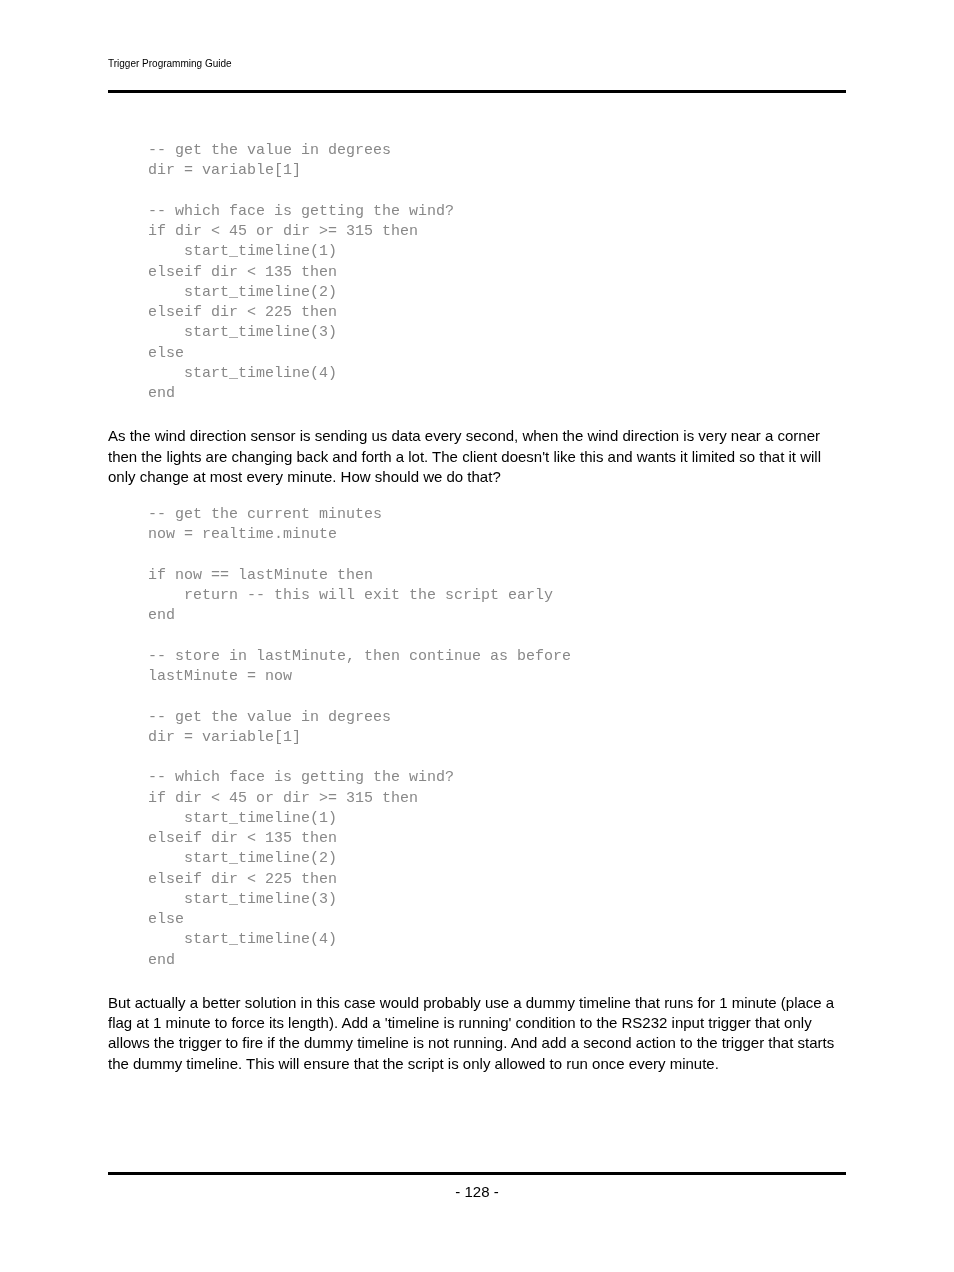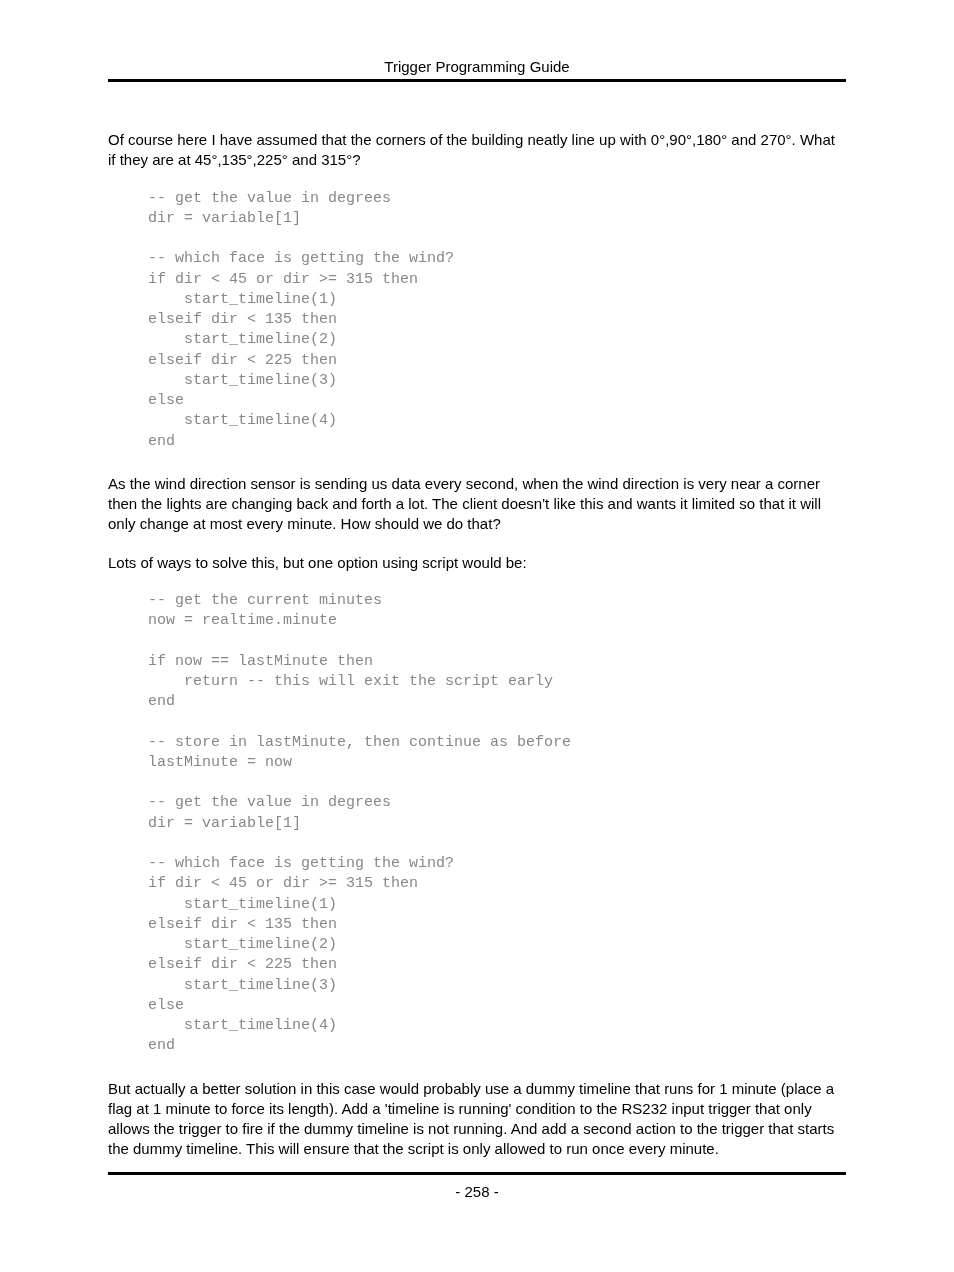--- a/index.html
+++ b/index.html
@@ -13,23 +13,23 @@
       color: #000;
       background: #fff;
       width: 954px;
       min-height: 1272px;
       position: relative;
     }
     .page {
       padding: 58px 108px 0 108px;
     }
     .header-area {
-      text-align: center;
-      font-size: 15px;
-      padding-bottom: 4px;
+      text-align: left;
+      font-size: 10px;
+      padding-bottom: 21px;
       border-bottom: 3px solid #000;
       margin-bottom: 48px;
     }
     .body-text {
       font-size: 15px;
       line-height: 1.35;
       margin-bottom: 18px;
     }
     .code-block {
       font-family: Liberation Mono, monospace;
@@ -52,39 +52,37 @@
   </style>
 </head>
 <body>
 
 <div class="page">
 
   <div class="header-area">
     <span>Trigger Programming Guide</span>
   </div>
 
-  <p class="body-text">Of course here I have assumed that the corners of the building neatly line up with 0°,90°,180° and 270°. What if they are at 45°,135°,225° and 315°?</p>
 
   <div class="code-block">-- get the value in degrees
 dir = variable[1]
 
 -- which face is getting the wind?
 if dir &lt; 45 or dir &gt;= 315 then
     start_timeline(1)
 elseif dir &lt; 135 then
     start_timeline(2)
 elseif dir &lt; 225 then
     start_timeline(3)
 else
     start_timeline(4)
 end</div>
 
   <p class="body-text">As the wind direction sensor is sending us data every second, when the wind direction is very near a corner then the lights are changing back and forth a lot. The client doesn't like this and wants it limited so that it will only change at most every minute. How should we do that?</p>
 
-  <p class="body-text">Lots of ways to solve this, but one option using script would be:</p>
 
   <div class="code-block">-- get the current minutes
 now = realtime.minute
 
 if now == lastMinute then
     return -- this will exit the script early
 end
 
 -- store in lastMinute, then continue as before
 lastMinute = now
@@ -101,14 +99,14 @@
     start_timeline(3)
 else
     start_timeline(4)
 end</div>
 
   <p class="body-text">But actually a better solution in this case would probably use a dummy timeline that runs for 1 minute (place a flag at 1 minute to force its length). Add a 'timeline is running' condition to the RS232 input trigger that only allows the trigger to fire if the dummy timeline is not running. And add a second action to the trigger that starts the dummy timeline. This will ensure that the script is only allowed to run once every minute.</p>
 
 </div>
 
 <div class="footer-line">
-  <span>- 258 -</span>
+  <span>- 128 -</span>
 </div>
 
 </body></html>

